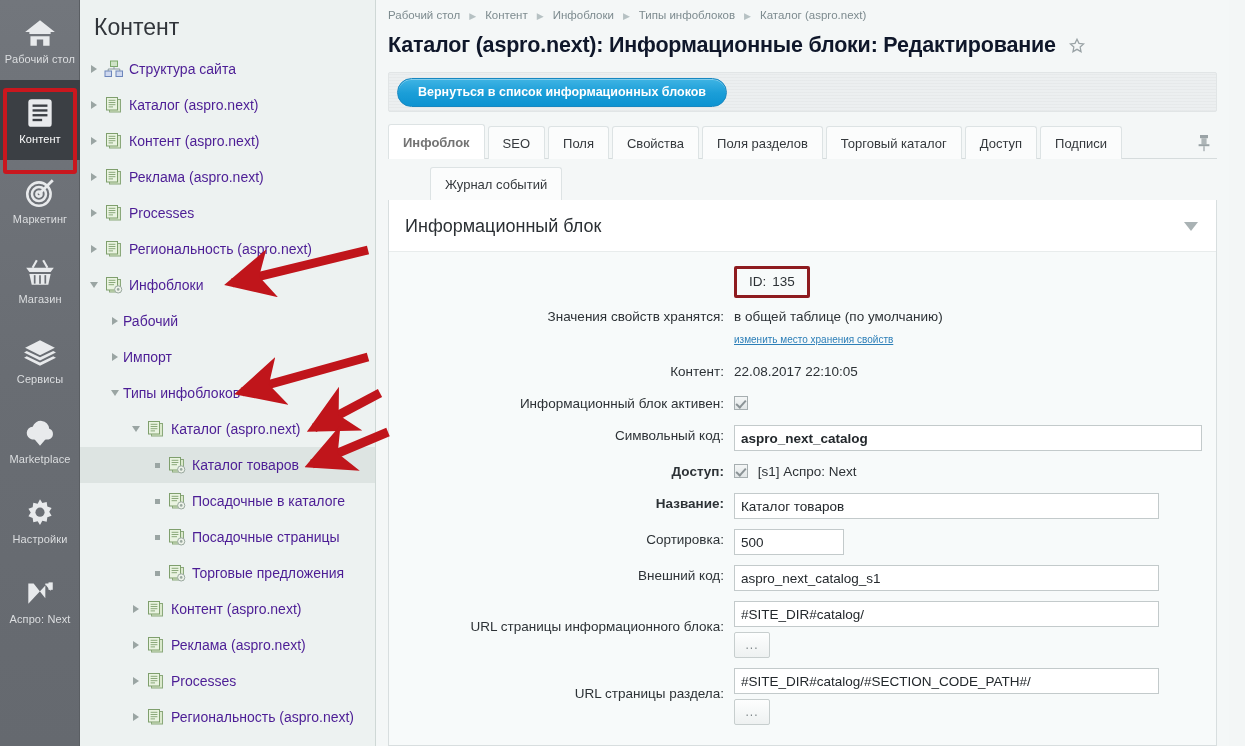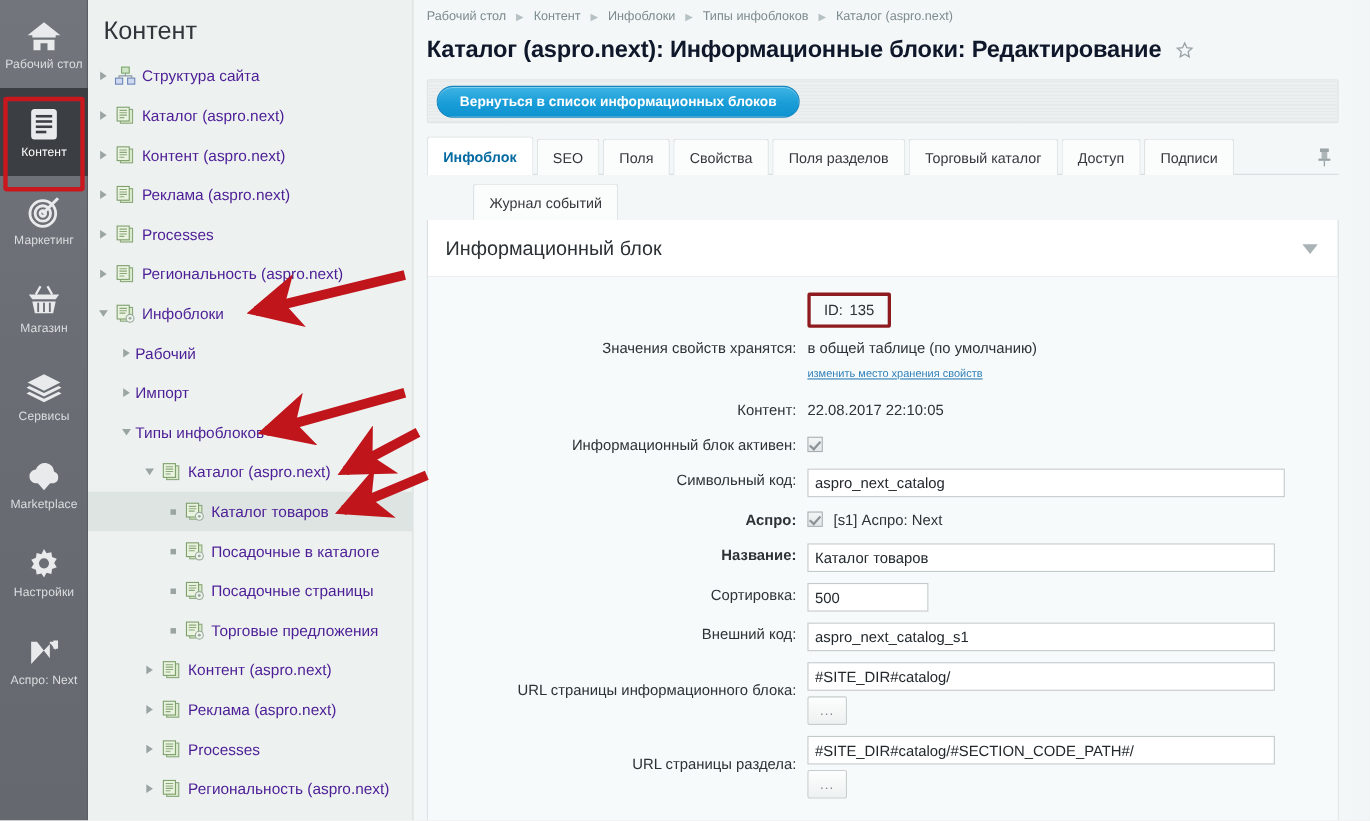--- a/index.html
+++ b/index.html
@@ -81,21 +81,21 @@
 
   
   #tabs-area { margin: 12px 12px 0 12px; position: relative; }
   .tabrow { display: flex; align-items: flex-end; gap: 3px; }
   .tab {
     background: #fbfcfc; border: 1px solid #dde3e4; border-bottom: none;
     border-radius: 3px 3px 0 0; padding: 0 14px; height: 33px;
     display: flex; align-items: center; font-size: 13px; color: #35393d;
     cursor: pointer; white-space: nowrap;
   }
-  .tab.active { background: #fff; font-weight: bold; color: #0369a1; height: 35px; }
+  .tab.active { background: #fff; font-weight: bold; color: #737373; height: 35px; }
   .tabrow .spacer { flex: 1 1 auto; }
   #pin-btn { width: 26px; height: 33px; display: flex; align-items: center; justify-content: center; cursor: pointer; }
   #tab-underline { height: 1px; background: #d6dcdd; margin-top: -1px; }
   .tabrow.second { margin-top: 8px; margin-left: 42px; }
 
   
   #card {
     margin: 0 12px 0 12px; background: #fff;
     border: 1px solid #d8dedf; border-top: none;
   }
@@ -122,21 +122,21 @@
     font-size: 13.5px; color: #2d3236;
   }
   #id-row { margin-bottom: 8px; }
   #id-row .flabel { padding-right: 0; }
 
   input.txt {
     height: 26px; border: 1px solid #c3cacb; background: #fff;
     font-family: "Liberation Sans", sans-serif; font-size: 13.5px; color: #23282c;
     padding: 0 6px; outline: none;
   }
-  input.w-390 { width: 434px; }
+  input.w-390 { width: 468px; font-weight: bold; }
   input.w-425 { width: 425px; }
   input.w-110 { width: 110px; }
   .ckbox {
     display: inline-block; width: 14px; height: 14px; vertical-align: -2px;
     border: 1px solid #a6aeb0; background: linear-gradient(to bottom,#f4f6f6,#e2e6e7);
     position: relative; cursor: pointer;
   }
   .ckbox.checked::after {
     content: ""; position: absolute; left: 3px; top: 1px; width: 4px; height: 8px;
     border: solid #8b9396; border-width: 0 2px 2px 0; transform: rotate(42deg);
@@ -614,21 +614,21 @@
         </div>
 
         <div class="frow">
           <div class="flabel">Символьный код:</div>
           <div class="fval">
             <input class="txt w-390" type="text" value="aspro_next_catalog" style="">
           </div>
         </div>
 
         <div class="frow">
-          <div class="flabel bold">Аспро:</div>
+          <div class="flabel bold">Доступ:</div>
           <div class="fval">
             <span class="ckbox checked"></span>
             <span style="margin-left:6px">[s1] Аспро: Next</span>
           </div>
         </div>
 
         <div class="frow">
           <div class="flabel bold">Название:</div>
           <div class="fval">
             <input class="txt w-425" type="text" value="Каталог товаров" style="">

